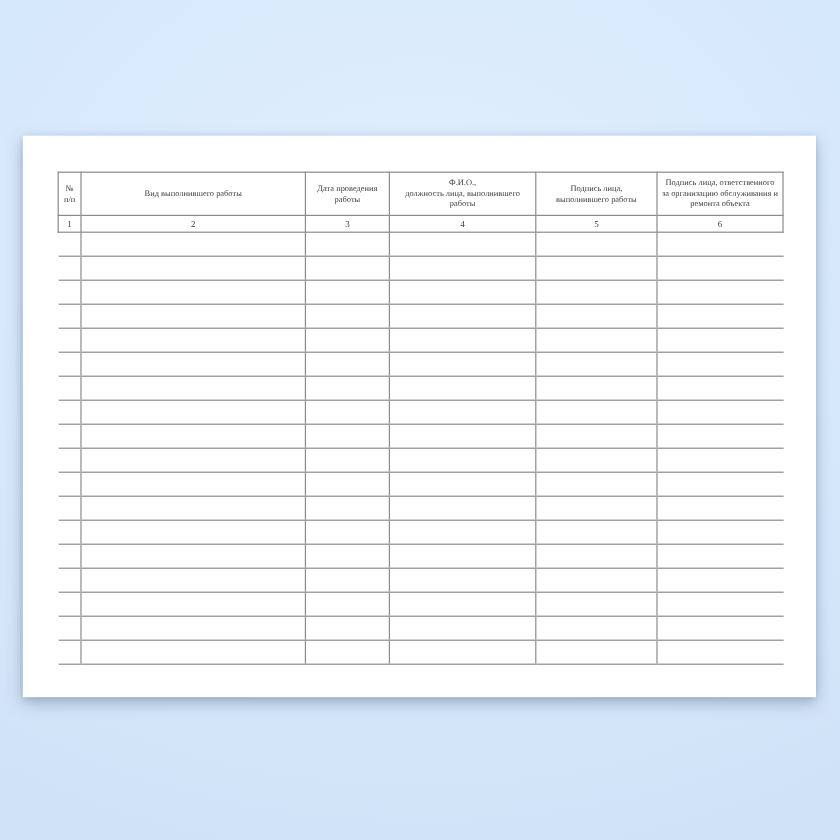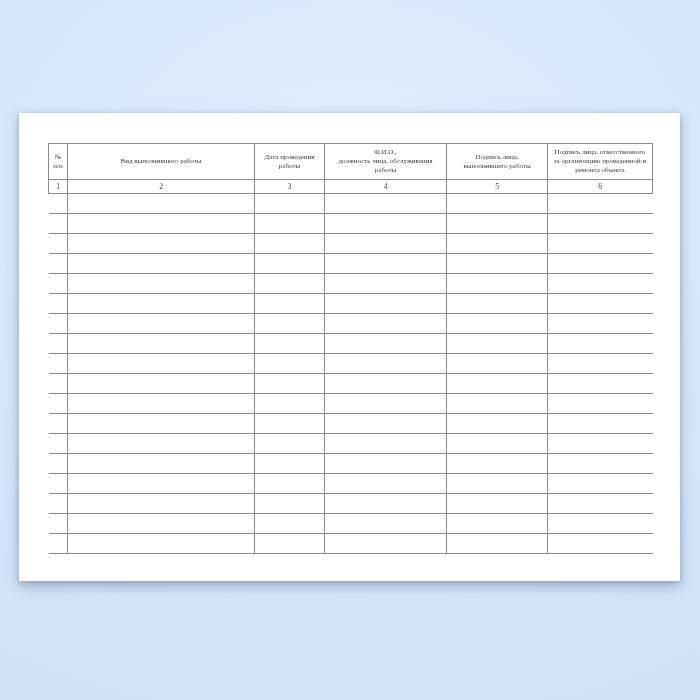--- a/index.html
+++ b/index.html
@@ -90,30 +90,30 @@
             </th>
             <th>
               <span class="hline">Вид выполнившего работы</span>
             </th>
             <th>
               <span class="hline">Дата проведения</span>
               <span class="hline">работы</span>
             </th>
             <th>
               <span class="hline">Ф.И.О.,</span>
-              <span class="hline">должность лица, обслуживания</span>
+              <span class="hline">должность лица, выполнившего</span>
               <span class="hline">работы</span>
             </th>
             <th>
               <span class="hline">Подпись лица,</span>
               <span class="hline">выполнившего работы</span>
             </th>
             <th>
               <span class="hline">Подпись лица, ответственного</span>
-              <span class="hline">за организацию проведенной и</span>
+              <span class="hline">за организацию обслуживания и</span>
               <span class="hline">ремонта объекта</span>
             </th>
           </tr>
           <tr class="number-row">
             <th>1</th>
             <th>2</th>
             <th>3</th>
             <th>4</th>
             <th>5</th>
             <th>6</th>

